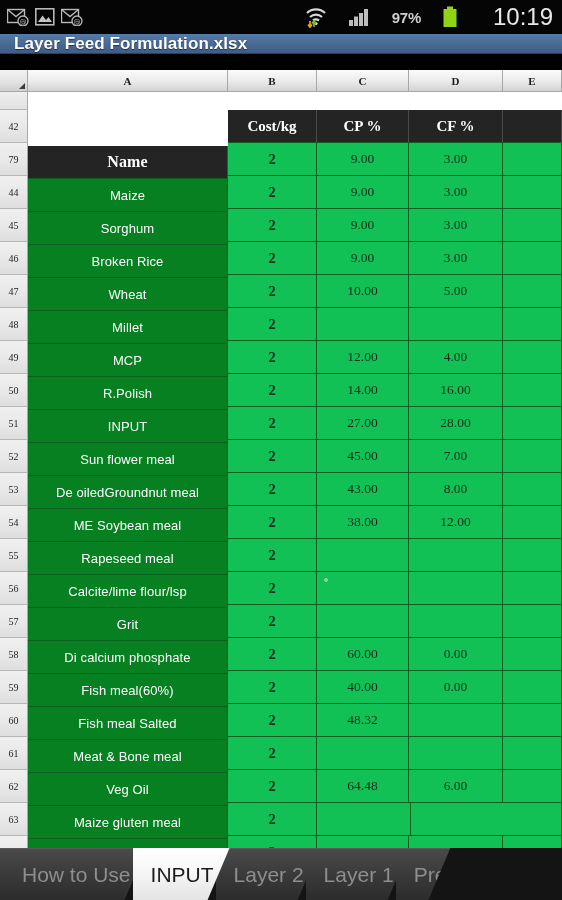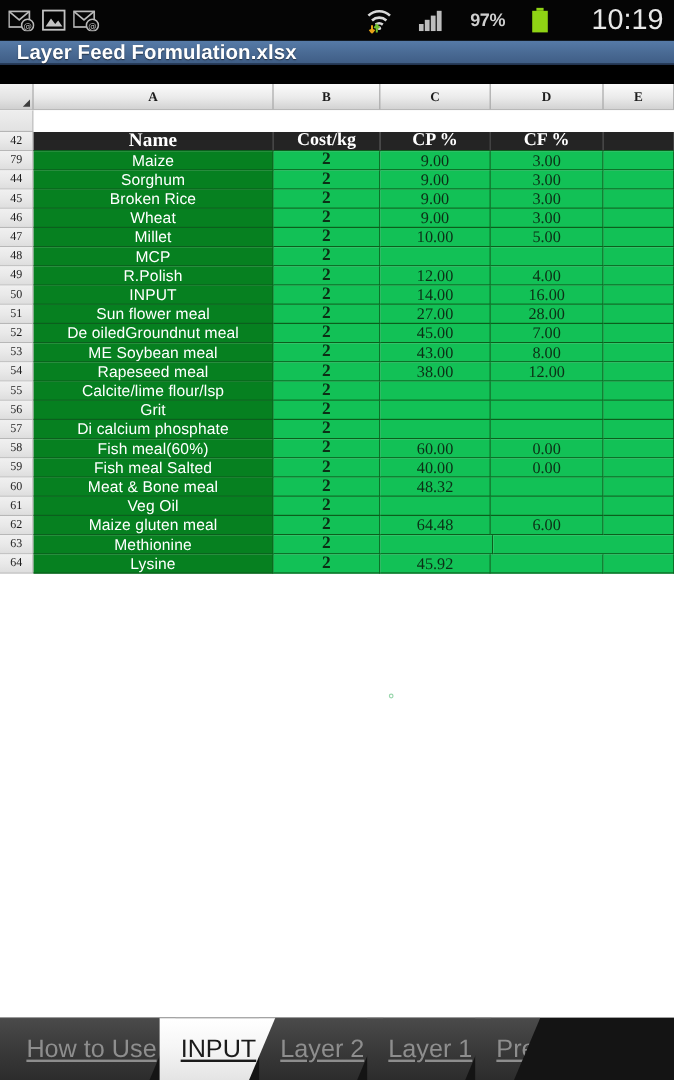--- a/index.html
+++ b/index.html
@@ -78,21 +78,21 @@
   .gap-row { display: flex; height: 18px; background: #ffffff; }
   .gap-gutter {
     width: 28px; min-width: 28px;
     background: linear-gradient(to bottom, #eeeeee, #e2e2e2);
     border-right: 1px solid #a8a8a8; border-bottom: 1px solid #b5b5b5;
   }
   .gap-body { flex: 1; background: #ffffff; }
 
   .rows-wrap { position: relative; }
 
-  .grid-row { display: flex; height: 16px; }
+  .grid-row { display: flex; height: 33px; }
   .gutter {
     width: 28px; min-width: 28px; height: 100%;
     background: linear-gradient(to bottom, #f0f0f0 0%, #e9e9e9 50%, #dedede 100%);
     border-right: 1px solid #a8a8a8;
     border-bottom: 1px solid #b7b7b7;
     display: flex; align-items: center; justify-content: center;
     font-family: "Liberation Serif", serif;
     font-size: 10px; color: #1e1e1e;
   }
   .cell {
@@ -114,20 +114,21 @@
     border-right: 1px solid #4a4a4a;
     border-bottom: 1px solid #0b5f1d;
   }
   .grid-row.hdr .cell.c-name { font-size: 16px; }
 
   
   .cell.c-name {
     background: #068020; color: #ffffff;
     font-size: 13px; font-weight: normal;
     letter-spacing: 0.1px;
+    margin-top: 36px;
   }
   .cell.c-val {
     background: #12c156; color: #0c2f16;
     font-family: "Liberation Serif", serif;
     font-size: 13.5px;
   }
   .cell.c-cost { font-weight: bold; font-size: 14.5px; }
   .cell.c-e { background: #12c156; }
 
   
@@ -154,21 +155,20 @@
     position: relative; height: 52px;
     display: flex; align-items: center;
     padding: 0 16px 0 18px;
     font-size: 21px; color: #8e8e8e;
     background: linear-gradient(to bottom, #4a4a4a 0%, #3a3a3a 50%, #2c2c2c 100%);
     margin-right: -14px;
     border-top: 1px solid #5a5a5a;
     clip-path: polygon(0 0, 100% 0, calc(100% - 22px) 100%, 0 100%);
     z-index: 1;
     white-space: nowrap;
-    text-decoration: underline;
   }
   .tab.first {
     padding-left: 22px;
     clip-path: polygon(0 0, 100% 0, calc(100% - 22px) 100%, 0 100%);
   }
   .tab.active {
     background: linear-gradient(to bottom, #ffffff 0%, #f6f6f6 45%, #e4e4e4 100%);
     color: #1b1b1b;
     border-top: 1px solid #ffffff;
     z-index: 5;

